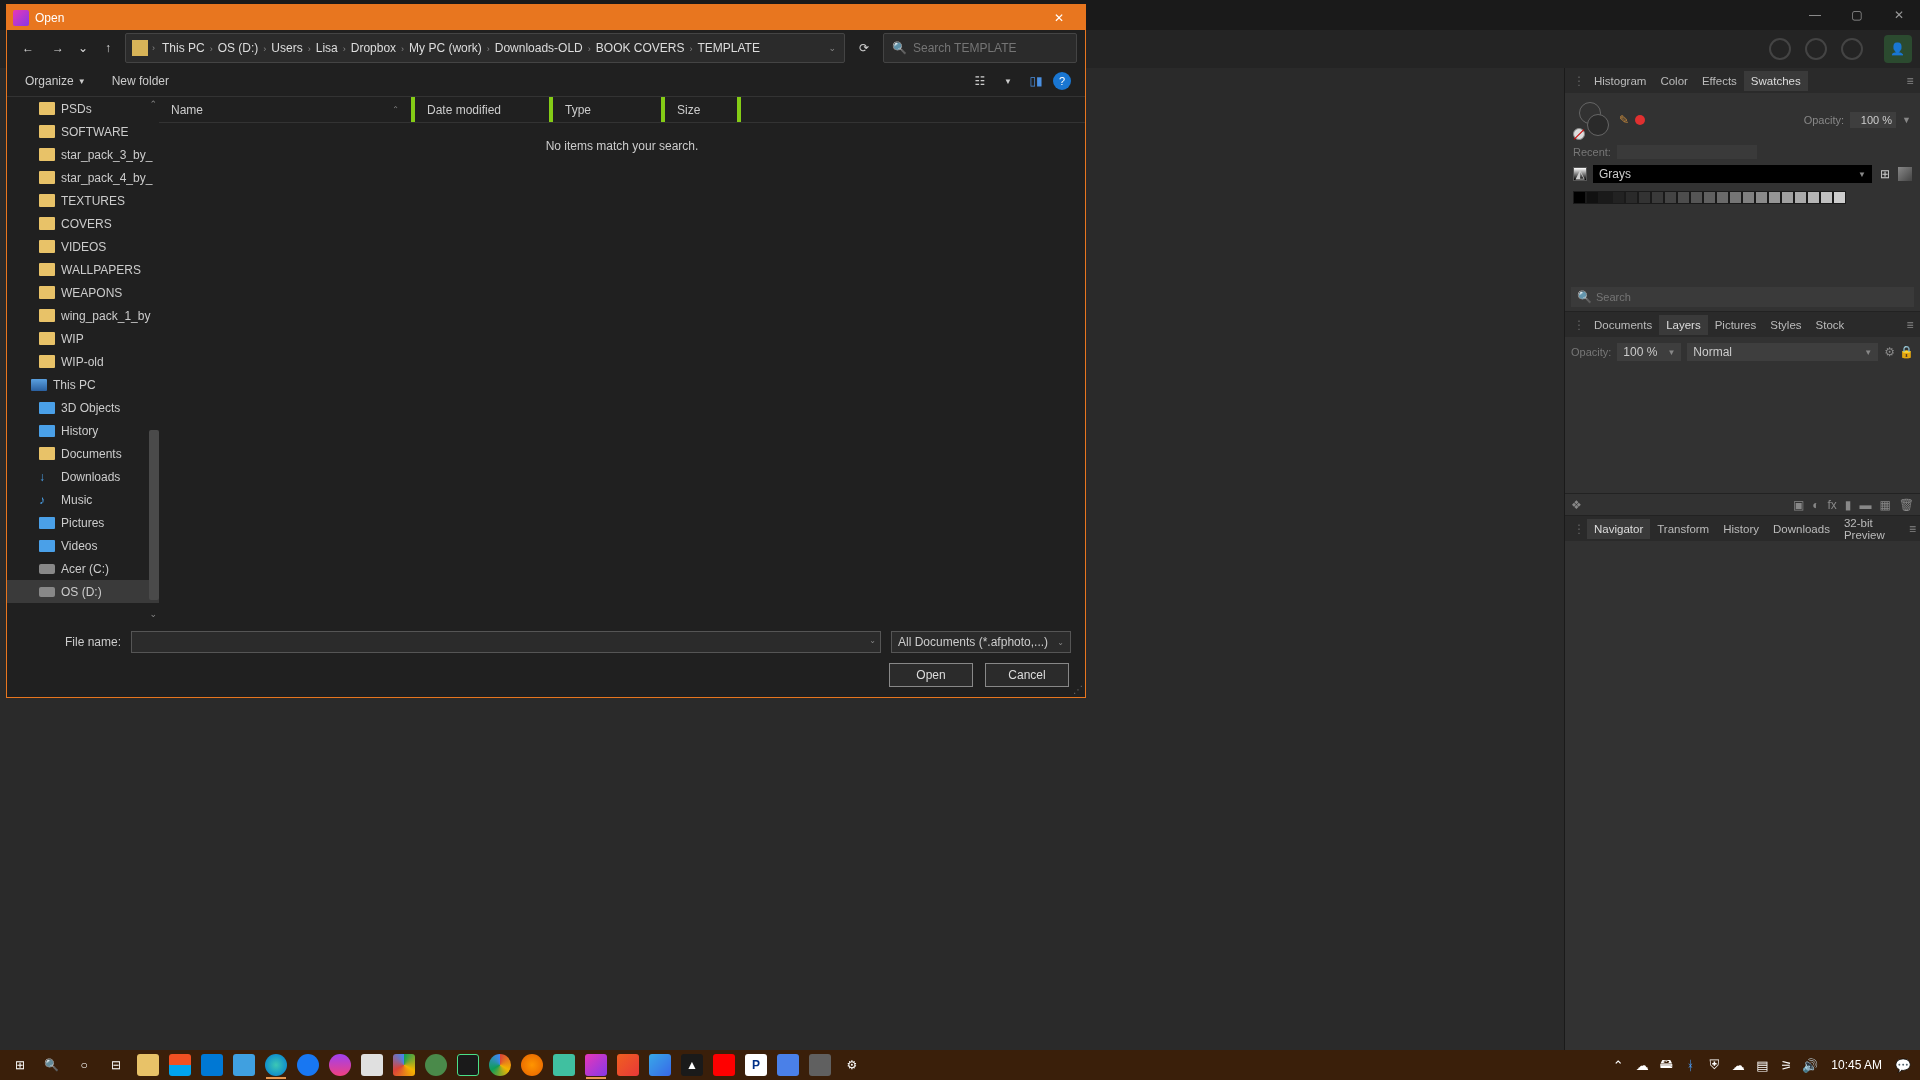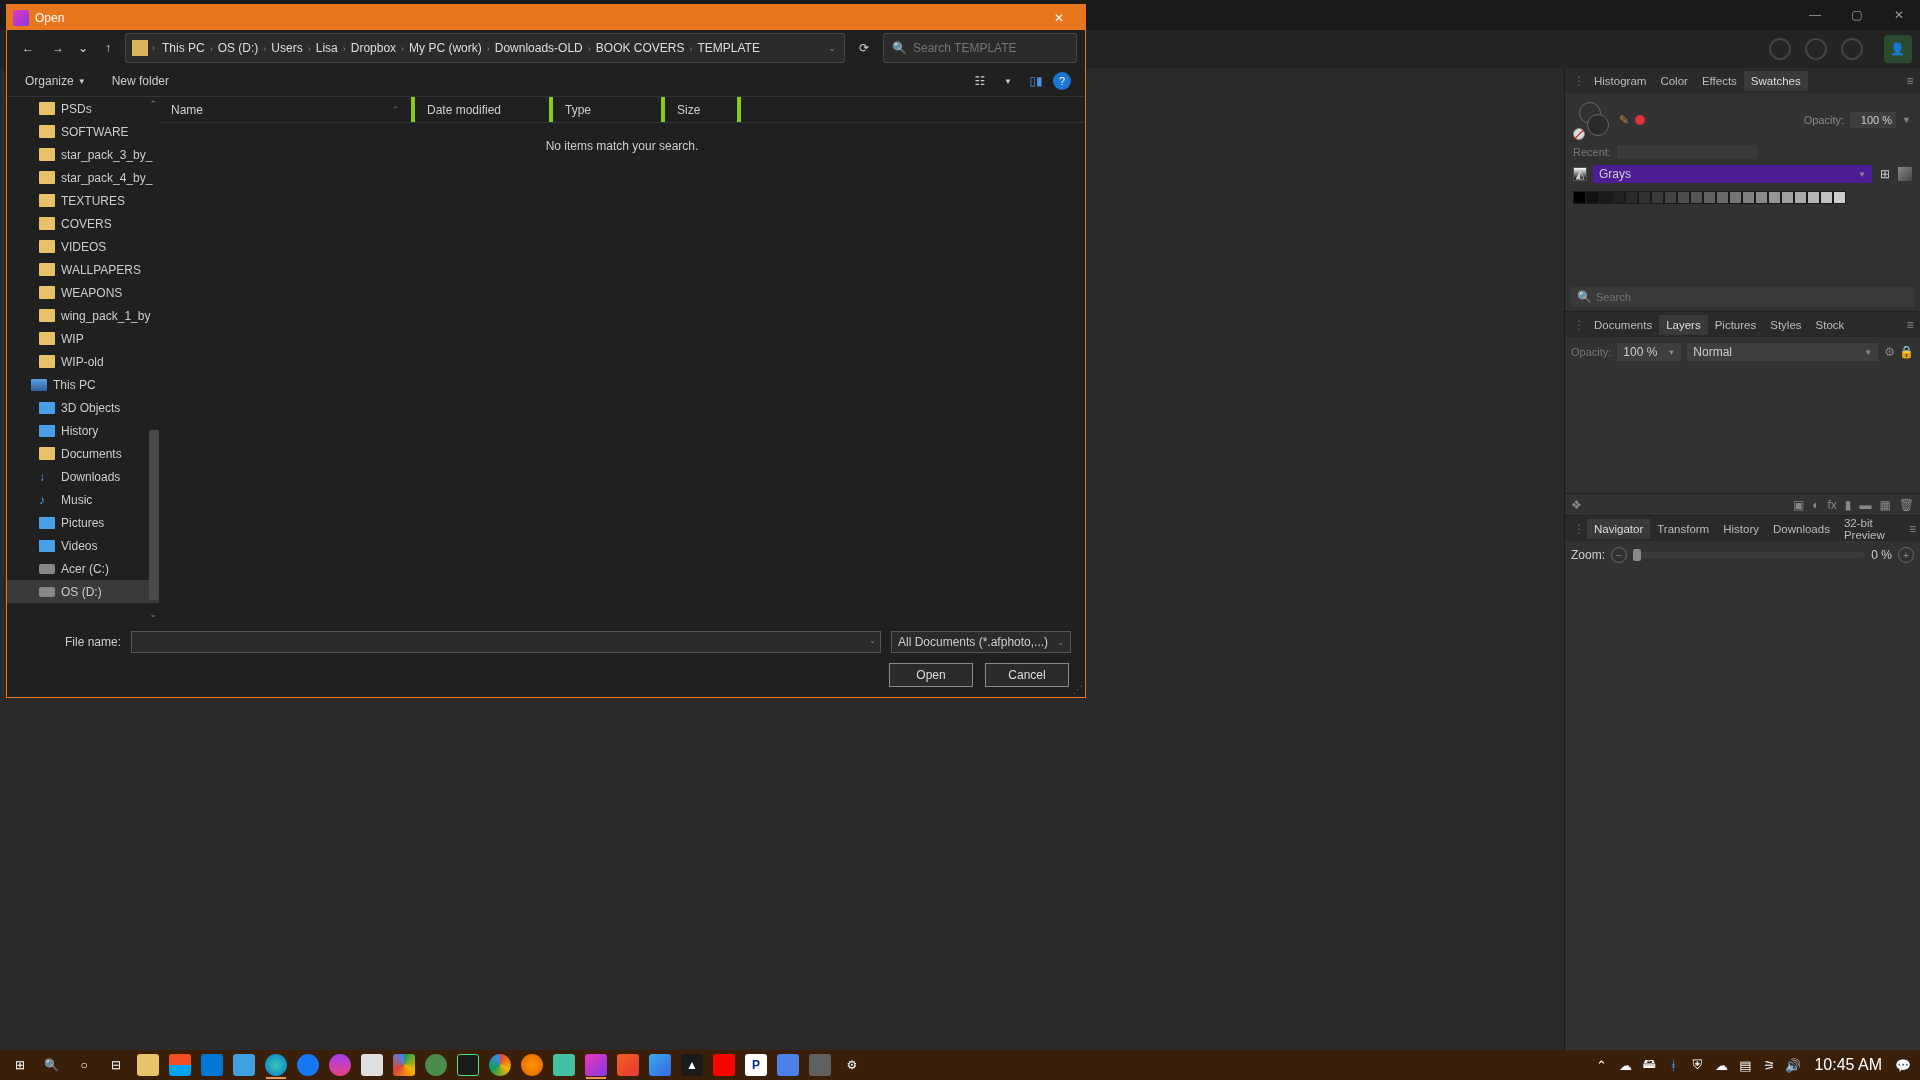--- a/index.html
+++ b/index.html
@@ -32,21 +32,21 @@
 .red-dot{width:10px;height:10px;background:#e03030;border-radius:50%}
 .opacity-row{display:flex;align-items:center;gap:6px;margin-left:auto}
 .opacity-lbl{color:#888;font-size:11px}
 .opacity-val{background:#3e3e3e;padding:2px 4px;width:46px;font-size:11px;text-align:right}
 .opacity-dd{color:#888;font-size:9px;width:10px}
 .recent-row{display:flex;align-items:center;gap:6px;margin-top:6px}
 .recent-lbl{color:#777;font-size:11px}
 .recent-box{flex:1;height:14px;background:#3a3a3a;max-width:140px}
 .palette-row{display:flex;align-items:center;gap:6px;margin-top:6px}
 .pal-icon{width:14px;height:14px;background:linear-gradient(#fff,#000);border:1px solid #555;display:flex;align-items:center;justify-content:center}
-.pal-select{flex:1;background:#4c1d95;padding:2px 6px;font-size:11px;display:flex;align-items:center}
+.pal-select{flex:1;background:#000000;padding:2px 6px;font-size:11px;display:flex;align-items:center}
 .pal-dd{font-size:8px;color:#888;margin-left:auto}
 .pal-extra{width:14px;height:14px;display:flex;align-items:center;justify-content:center}
 .gray-swatches{display:flex;margin-top:8px}
 .gray-sw{width:13px;height:13px;border:1px solid #1a1a1a}
 .search-row{display:flex;align-items:center;background:#3a3a3a;margin:4px 6px;padding:3px 6px;gap:4px}
 .search-row input{background:none;border:none;color:#bbb;flex:1;outline:none;font-size:11px}
 .layers-body{padding:6px;height:156px}
 .lay-row{display:flex;align-items:center;gap:6px}
 .lay-lbl{color:#777;font-size:11px}
 .lay-sel{background:#3e3e3e;padding:2px 6px;font-size:11px;display:flex;align-items:center;flex:1}
@@ -108,21 +108,21 @@
 .btn-row{display:flex;justify-content:flex-end;gap:12px;padding-right:2px}
 .dlg-btn{width:84px;height:24px;border:1px solid #888;background:#2b2b2b;color:#ddd;display:flex;align-items:center;justify-content:center;cursor:pointer}
 .resize-grip{position:absolute;bottom:2px;right:2px;color:#666;font-size:10px;transform:rotate(0)}
 
 .taskbar{position:absolute;bottom:0;left:0;right:0;height:30px;background:#3a1f0a;display:flex;align-items:center;padding:0 6px}
 .tb-left{display:flex;align-items:center;gap:4px}
 .tb-ico{width:28px;height:28px;display:flex;align-items:center;justify-content:center;color:#fff;cursor:pointer;position:relative}
 .tb-ico.active::after{content:"";position:absolute;bottom:0;left:4px;right:4px;height:2px;background:#e89850}
 .tb-right{margin-left:auto;display:flex;align-items:center;gap:2px;color:#fff}
 .tb-sys{width:22px;height:28px;display:flex;align-items:center;justify-content:center;cursor:pointer;font-size:13px}
-.tb-clock{padding:0 8px;font-size:16px}
+.tb-clock{padding:0 8px;font-size:12px}
 .tb-app{width:22px;height:22px;border-radius:3px}
 </style>
 </head>
 <body>
 
 <div class="app-window">
   <div class="app-titlebar">
     <div class="win-btn">—</div>
     <div class="win-btn">▢</div>
     <div class="win-btn">✕</div>
@@ -260,31 +260,20 @@
     <div class="panel-block" style="flex:1">
       <div class="panel-tabs">
         <span class="panel-sep">⋮</span>
         <div class="panel-tab active">Navigator</div>
         <div class="panel-tab">Transform</div>
         <div class="panel-tab">History</div>
         <div class="panel-tab">Downloads</div>
         <div class="panel-tab">32-bit Preview</div>
         <div class="panel-menu">≡</div>
       </div>
-      <div class="nav-body">
-        <div class="zoom-row">
-          <span>Zoom:</span>
-          <div class="zoom-btn">−</div>
-          <div class="zoom-slider">
-              <div class="zoom-thumb"></div>
-            </div>
-          <span>0 %</span>
-          <div class="zoom-btn">+</div>
-        </div>
-      </div>
     </div>
   </div>
 </div>
 
 <div class="dialog">
   <div class="dlg-title">
     <div class="dlg-ico"></div>
     <span>Open</span>
     <div class="dlg-close">✕</div>
   </div>

